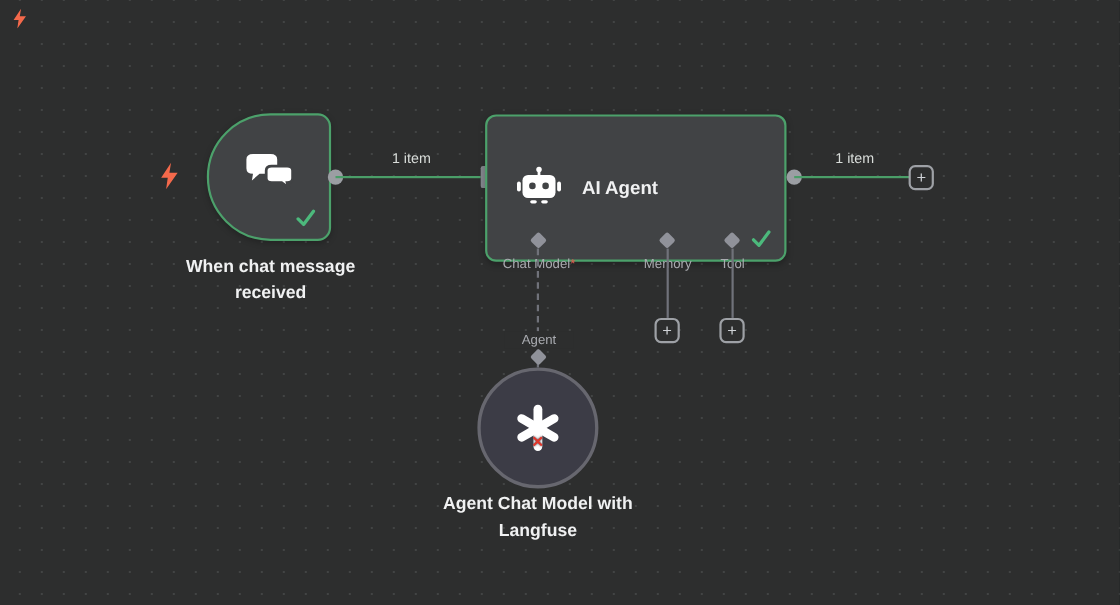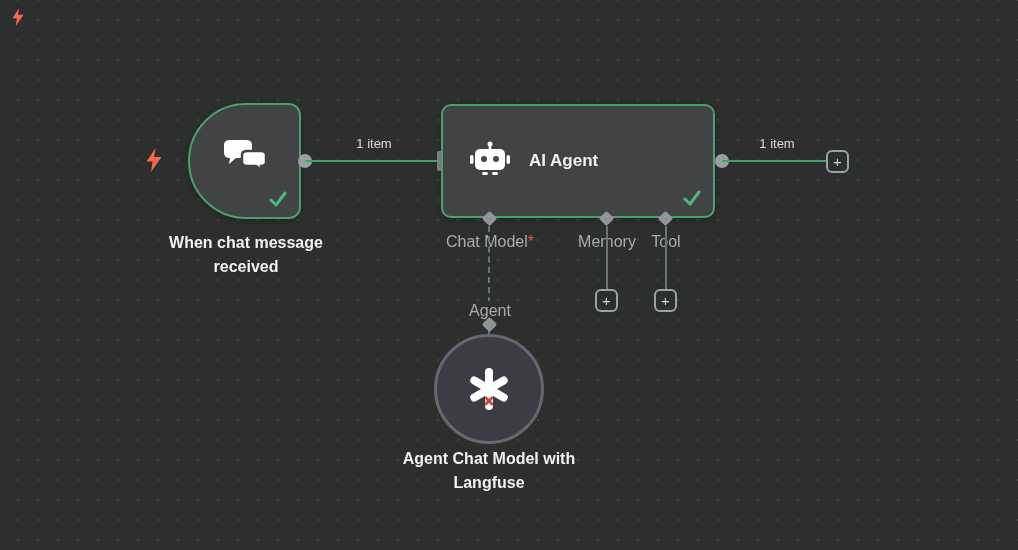--- a/index.html
+++ b/index.html
@@ -16,39 +16,39 @@
   }
   .abs{position:absolute;}
   
   .node{
     background:#414345;
     border:2px solid #4ca16b;
     box-sizing:border-box;
     box-shadow:0 2px 6px rgba(0,0,0,.25);
   }
   #trigger-node{left:188px;top:103px;width:113px;height:116px;border-radius:58px 12px 12px 58px;display:flex;align-items:center;justify-content:center;}
-  #agent-node{left:441px;top:104px;width:274px;height:114px;border-radius:10px;display:flex;align-items:center;padding-left:26px;}
+  #agent-node{left:441px;top:104px;width:274px;height:134px;border-radius:10px;display:flex;align-items:center;padding-left:26px;}
   .node-check{position:absolute;}
   #trigger-check{right:12px;bottom:6px;}
   #agent-check{right:12px;bottom:6px;}
   .node-label{
     text-align:center;font-weight:bold;font-size:16px;line-height:24px;color:#f0f1f2;
   }
   #trigger-label{left:161px;top:231px;width:170px;}
   #model-label{left:399px;top:447px;width:180px;}
   #agent-title{font-weight:bold;font-size:17px;color:#f0f1f2;margin-left:18px;}
   
   .edge{background:#4a9e68;height:2px;}
   .edge-label{font-size:13px;color:#d9ddda;text-align:center;width:80px;}
   .endpoint{width:14px;height:14px;border-radius:50%;background:#9b9ea3;}
   .input-bar{width:11px;height:20px;border-radius:2px;background:#84888e;}
   .vline{width:2px;background:#70727a;}
   .dashline{width:0;border-left:2px dashed #70727a;}
   .diamond{width:11px;height:11px;background:#90929a;border-radius:2px;transform:rotate(45deg);}
-  .port-label{font-size:16px;color:#a9abb0;text-align:center;}
+  .port-label{font-size:12px;color:#a9abb0;text-align:center;}
   .req{color:#e4584e;}
   .plus-btn{
     width:23px;height:23px;box-sizing:border-box;
     border:2px solid #9ea1a6;border-radius:6px;background:#2d2e2e;
     color:#cfd2d6;font-size:15px;line-height:19px;text-align:center;
     cursor:pointer;user-select:none;
   }
   
   #model-node{
     left:434px;top:334px;width:110px;height:110px;border-radius:50%;

